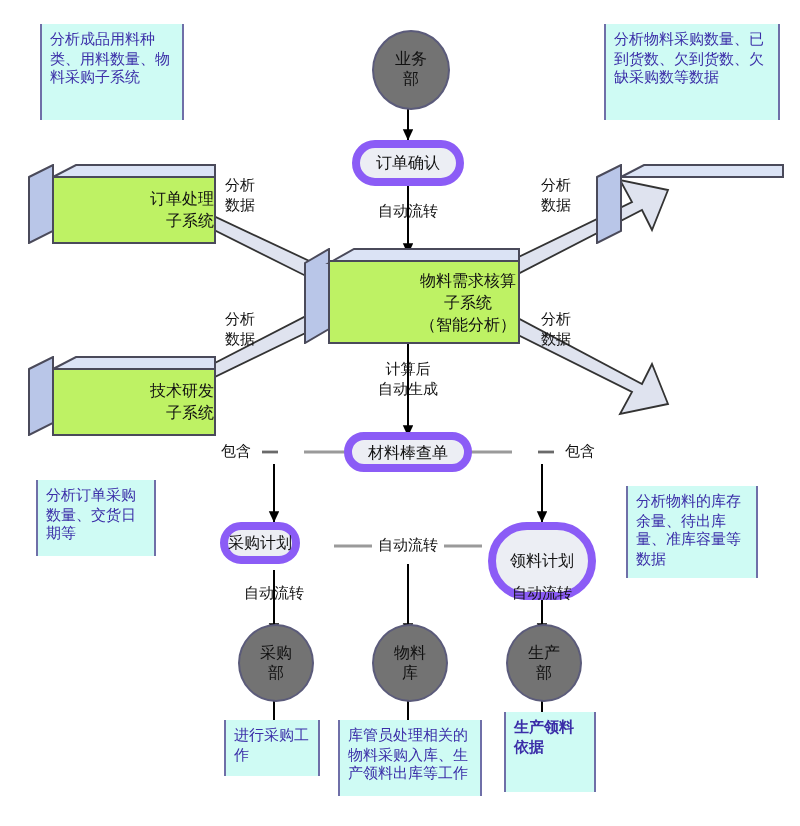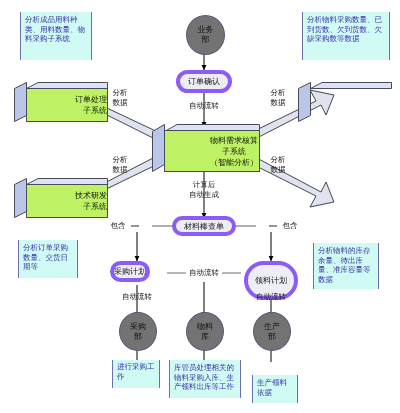--- a/index.html
+++ b/index.html
@@ -130,25 +130,25 @@
   </svg>
 
   <div class="note" style="left:20px;top:12px;width:72px;height:48px;">分析成品用料种类、用料数量、物料采购子系统</div>
 
   <div class="note" style="left:18px;top:240px;width:60px;height:38px;">分析订单采购数量、交货日期等</div>
 
   <div class="note" style="left:302px;top:12px;width:88px;height:48px;">分析物料采购数量、已到货数、欠到货数、欠缺采购数等数据</div>
 
   <div class="note" style="left:313px;top:243px;width:66px;height:46px;">分析物料的库存余量、待出库量、准库容量等数据</div>
 
-  <div class="note" style="left:112px;top:360px;width:48px;height:28px;font-family:Liberation Mono, monospace;">进行采购工作</div>
+  <div class="note" style="left:112px;top:360px;width:48px;height:28px;">进行采购工作</div>
 
   <div class="note" style="left:169px;top:360px;width:72px;height:38px;">库管员处理相关的物料采购入库、生产领料出库等工作</div>
 
-  <div class="note" style="left:252px;top:375px;width:46px;height:28px;">生产领料依据</div>
+  <div class="note" style="left:252px;top:356px;width:46px;height:40px;font-weight:bold;">生产领料依据</div>
 
   <div class="box3d" style="left:14px;top:82px;width:94px;height:40px;">
     <svg class="side" viewBox="0 0 13 40" preserveAspectRatio="none">
       <path d="M0.5,6.5 L12.5,0.5 L12.5,33.5 L0.5,39.5 z" fill="#b9c6e8" stroke="#4a4a5a" stroke-width="1"></path>
       <path d="M12.5,0.5 L92,0.5" stroke="#4a4a5a" stroke-width="1" fill="none"></path>
     </svg>
     <svg style="position:absolute;left:0;top:0;width:94px;height:40px;" viewBox="0 0 94 40" preserveAspectRatio="none">
       <path d="M12.5,6.5 L24,0.5 L93.5,0.5 L93.5,6.5 z" fill="#dbe3f5" stroke="#4a4a5a" stroke-width="1"></path>
     </svg>
     <div class="face">订单处理子系统</div>

